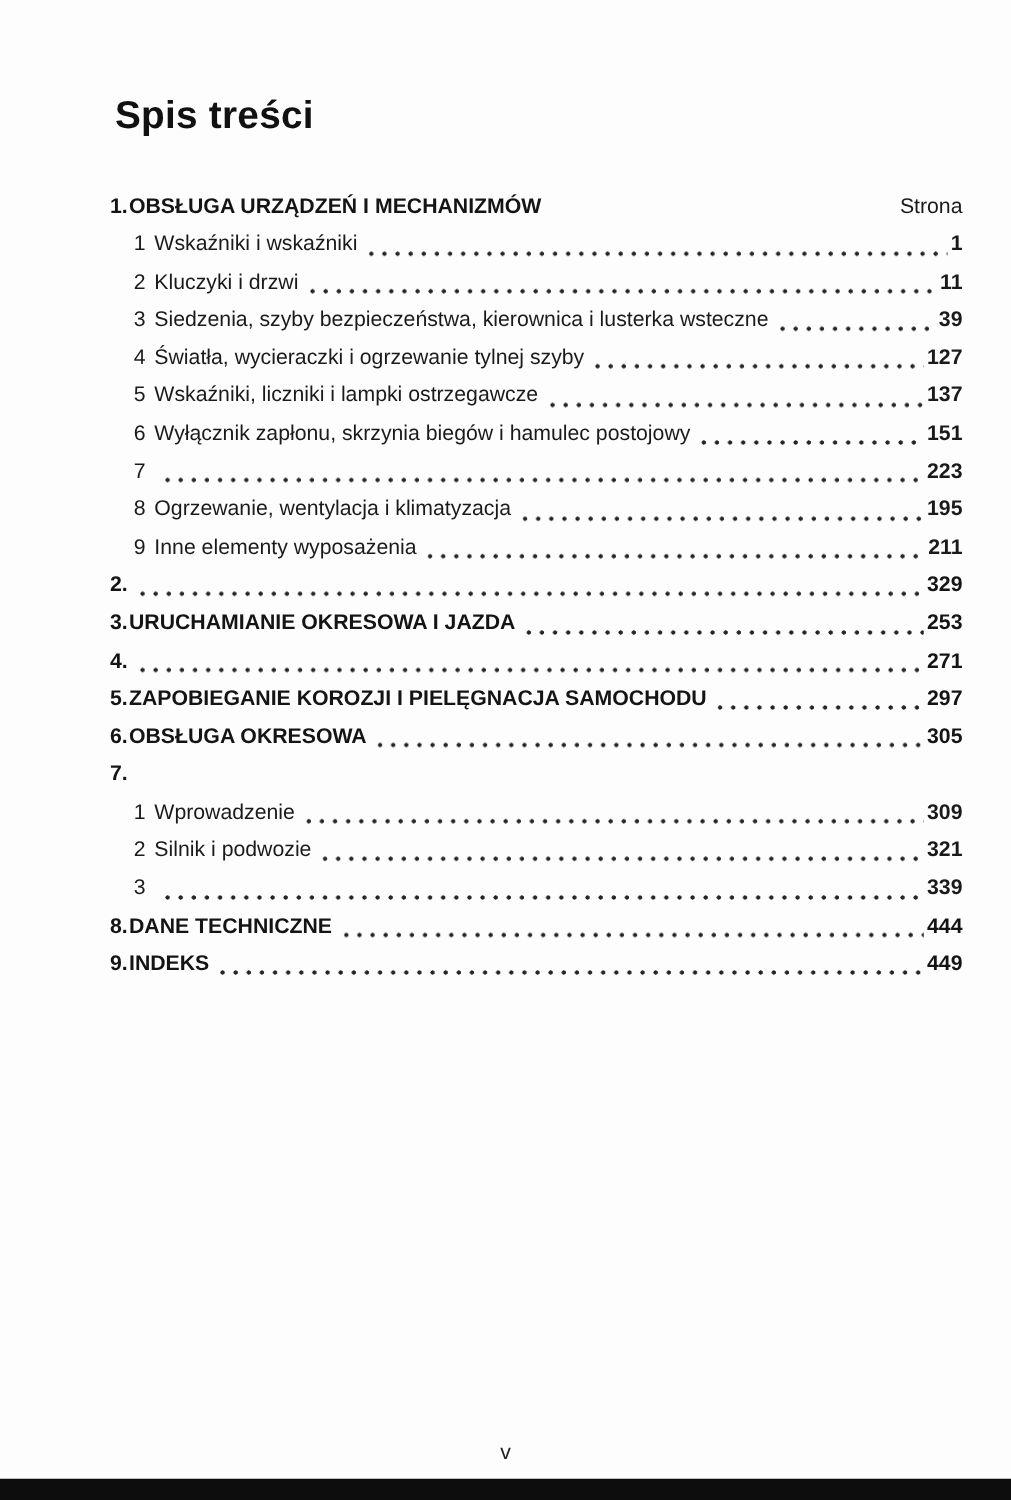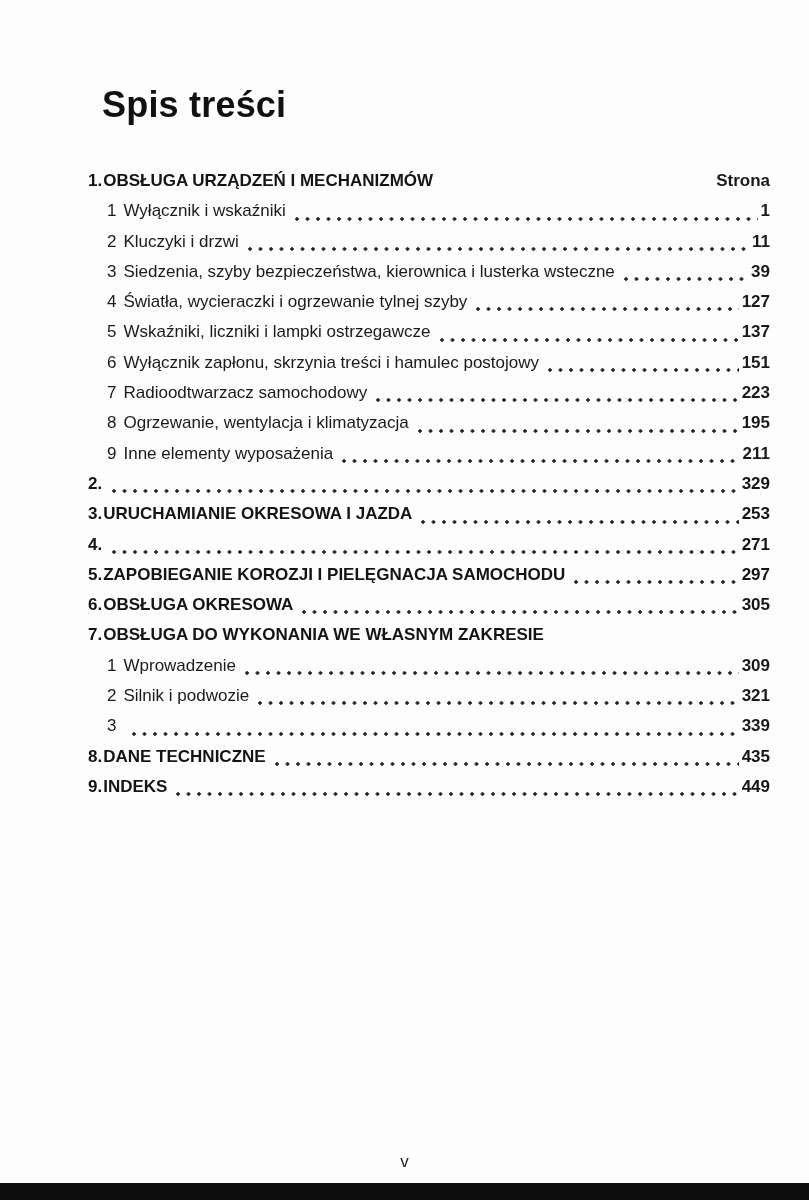--- a/index.html
+++ b/index.html
@@ -10,23 +10,23 @@
   .sheet {
     position: relative;
     width: 809px;
     height: 1200px;
     background: #fdfdfd;
     font-family: "Liberation Sans", sans-serif;
     color: #1a1a1a;
     overflow: hidden;
   }
   .page-title {
-    margin: 14px;
+    margin: 4px;
     padding: 70px 0 0 88px;
-    font-size: 36px;
+    font-size: 31px;
     font-weight: 700;
     color: #111;
     letter-spacing: 0.2px;
   }
   .toc {
     margin-top: 40px;
     padding: 0 39px 0 88px;
   }
   .row {
     display: flex;
@@ -56,21 +56,21 @@
     background-size: 10.5px 4px;
     background-repeat: repeat-x;
     background-position: left bottom;
   }
   .pg {
     font-weight: 700;
     text-align: right;
   }
   .spacer { flex: 1 1 auto; }
   .strona {
-    font-weight: 700;
+    font-weight: 400;
     color: #1a1a1a;
   }
   .footer-pagenum {
     position: absolute;
     left: 0;
     right: 0;
     bottom: 28px;
     text-align: center;
     font-size: 17px;
     color: #222;
@@ -95,21 +95,21 @@
 
     <div class="row section">
       <span class="num">1.</span>
       <span class="label">OBSŁUGA URZĄDZEŃ I MECHANIZMÓW</span>
       <span class="spacer"></span>
       <span class="strona">Strona</span>
     </div>
 
     <div class="row sub">
       <span class="num">1</span>
-      <span class="label">Wyłącznik i wskaźniki</span>
+      <span class="label">Wskaźniki i wskaźniki</span>
       <span class="leader"></span>
       <span class="pg">1</span>
     </div>
 
     <div class="row sub">
       <span class="num">2</span>
       <span class="label">Kluczyki i drzwi</span>
       <span class="leader"></span>
       <span class="pg">11</span>
     </div>
@@ -130,28 +130,27 @@
 
     <div class="row sub">
       <span class="num">5</span>
       <span class="label">Wskaźniki, liczniki i lampki ostrzegawcze</span>
       <span class="leader"></span>
       <span class="pg">137</span>
     </div>
 
     <div class="row sub">
       <span class="num">6</span>
-      <span class="label">Wyłącznik zapłonu, skrzynia treści i hamulec postojowy</span>
+      <span class="label">Wyłącznik zapłonu, skrzynia biegów i hamulec postojowy</span>
       <span class="leader"></span>
       <span class="pg">151</span>
     </div>
 
     <div class="row sub">
       <span class="num">7</span>
-      <span class="label">Radioodtwarzacz samochodowy</span>
       <span class="leader"></span>
       <span class="pg">223</span>
     </div>
 
     <div class="row sub">
       <span class="num">8</span>
       <span class="label">Ogrzewanie, wentylacja i klimatyzacja</span>
       <span class="leader"></span>
       <span class="pg">195</span>
     </div>
@@ -191,21 +190,20 @@
 
     <div class="row section">
       <span class="num">6.</span>
       <span class="label">OBSŁUGA OKRESOWA</span>
       <span class="leader"></span>
       <span class="pg">305</span>
     </div>
 
     <div class="row section">
       <span class="num">7.</span>
-      <span class="label">OBSŁUGA DO WYKONANIA WE WŁASNYM ZAKRESIE</span>
     </div>
 
     <div class="row sub">
       <span class="num">1</span>
       <span class="label">Wprowadzenie</span>
       <span class="leader"></span>
       <span class="pg">309</span>
     </div>
 
     <div class="row sub">
@@ -218,21 +216,21 @@
     <div class="row sub">
       <span class="num">3</span>
       <span class="leader"></span>
       <span class="pg">339</span>
     </div>
 
     <div class="row section">
       <span class="num">8.</span>
       <span class="label">DANE TECHNICZNE</span>
       <span class="leader"></span>
-      <span class="pg">435</span>
+      <span class="pg">444</span>
     </div>
 
     <div class="row section">
       <span class="num">9.</span>
       <span class="label">INDEKS</span>
       <span class="leader"></span>
       <span class="pg">449</span>
     </div>
 
   </div>

